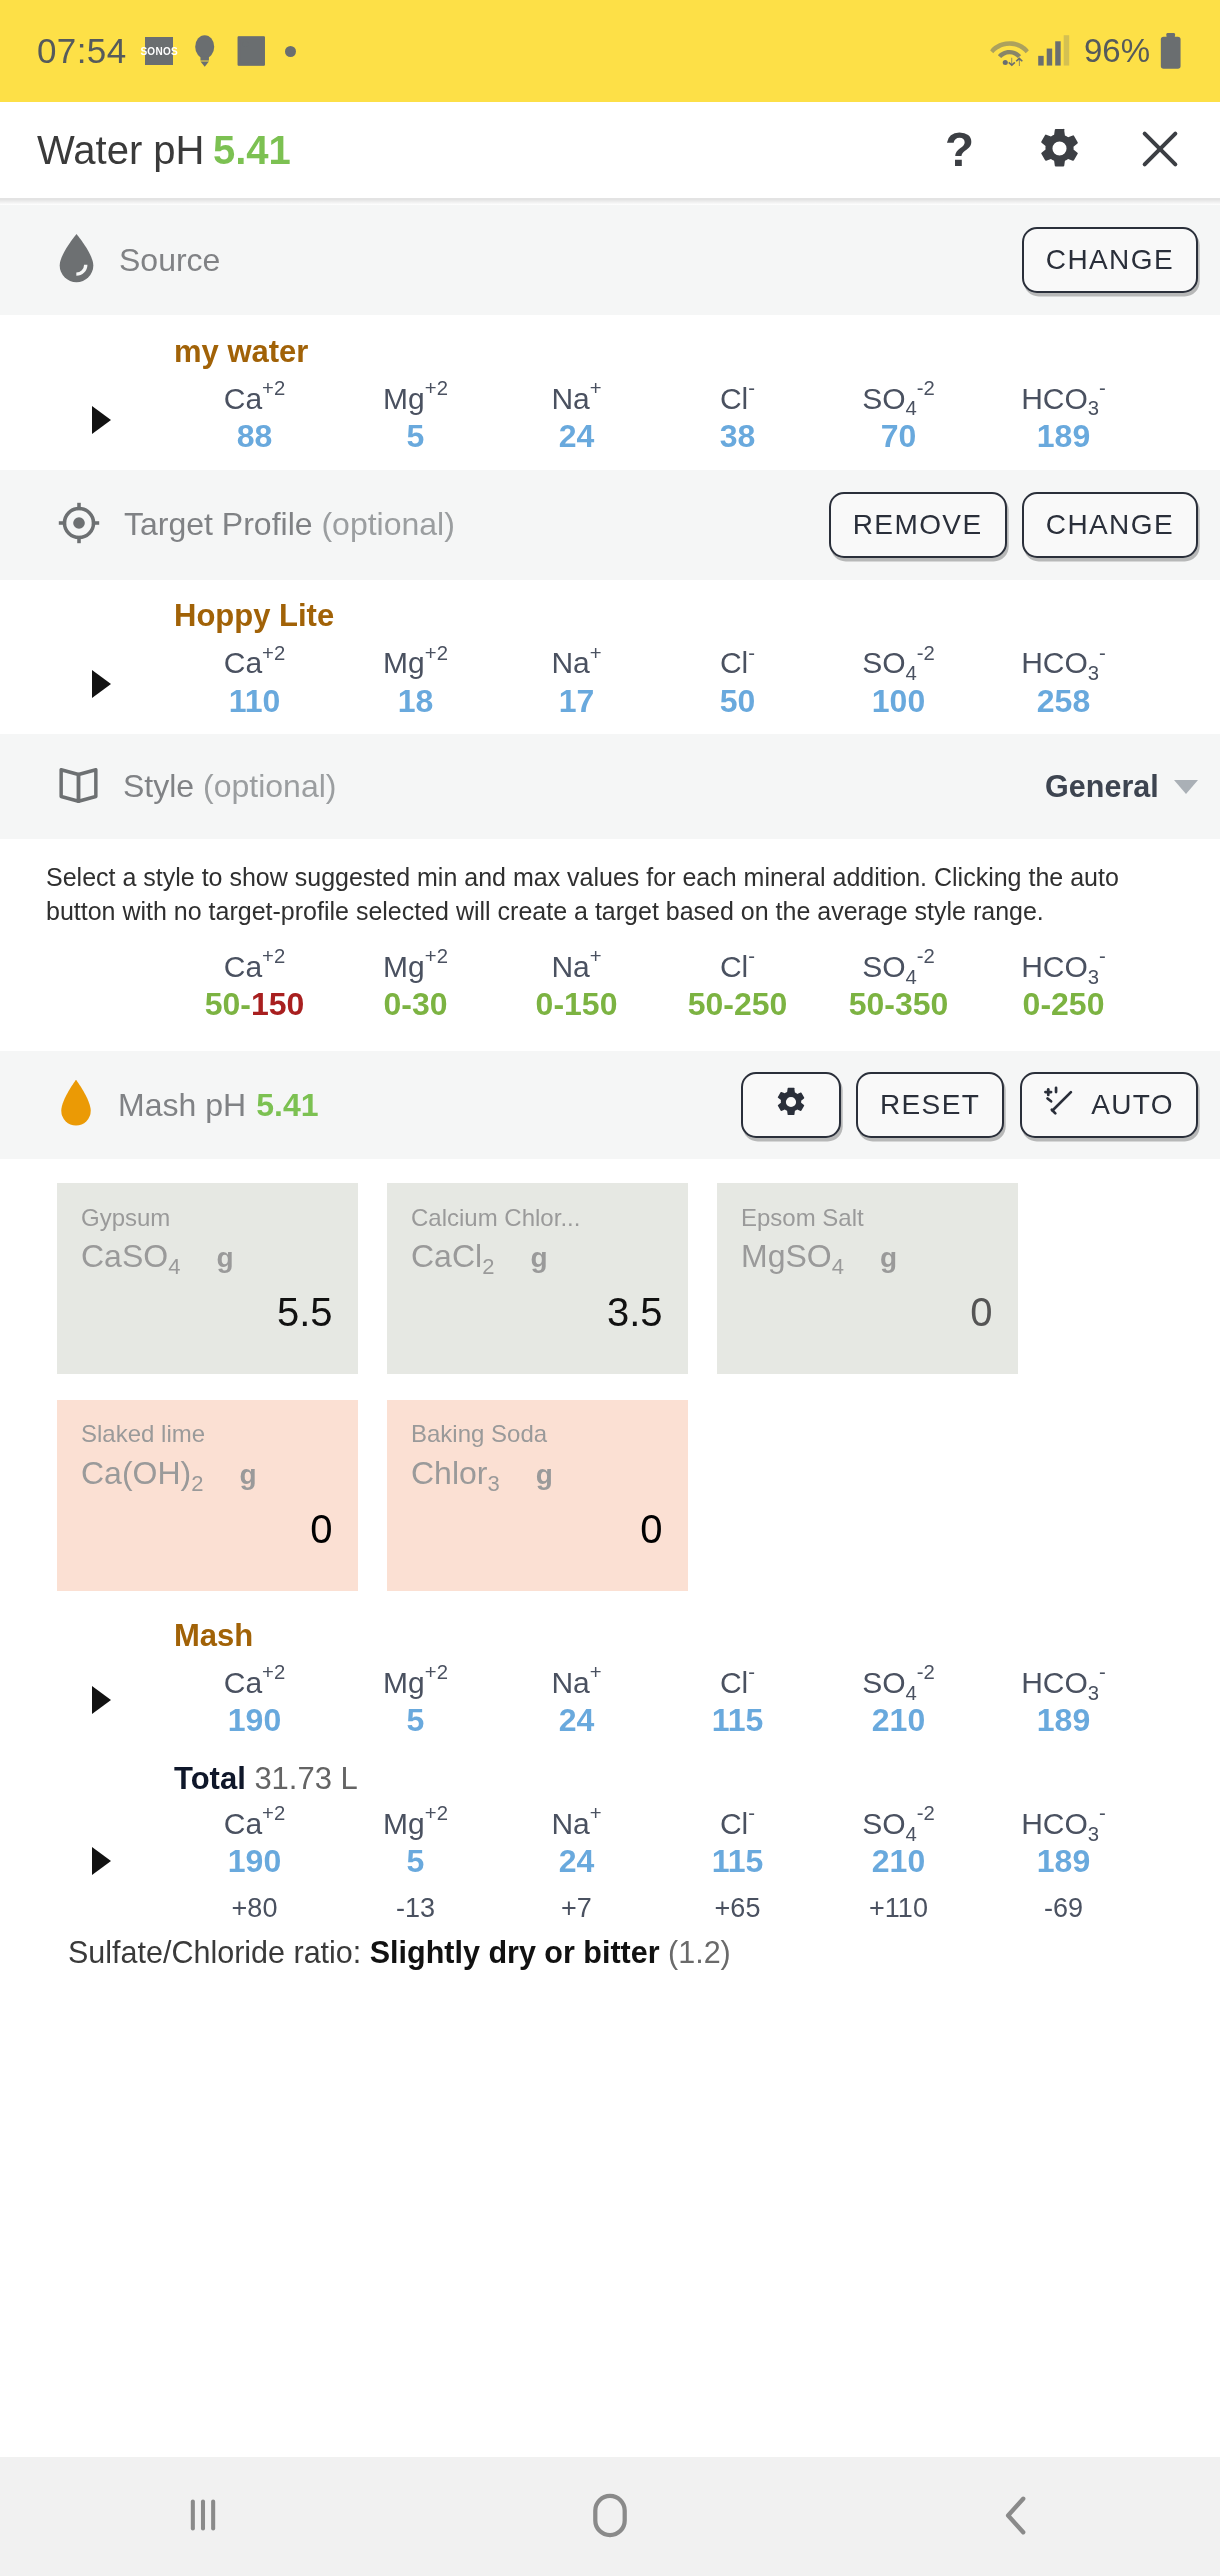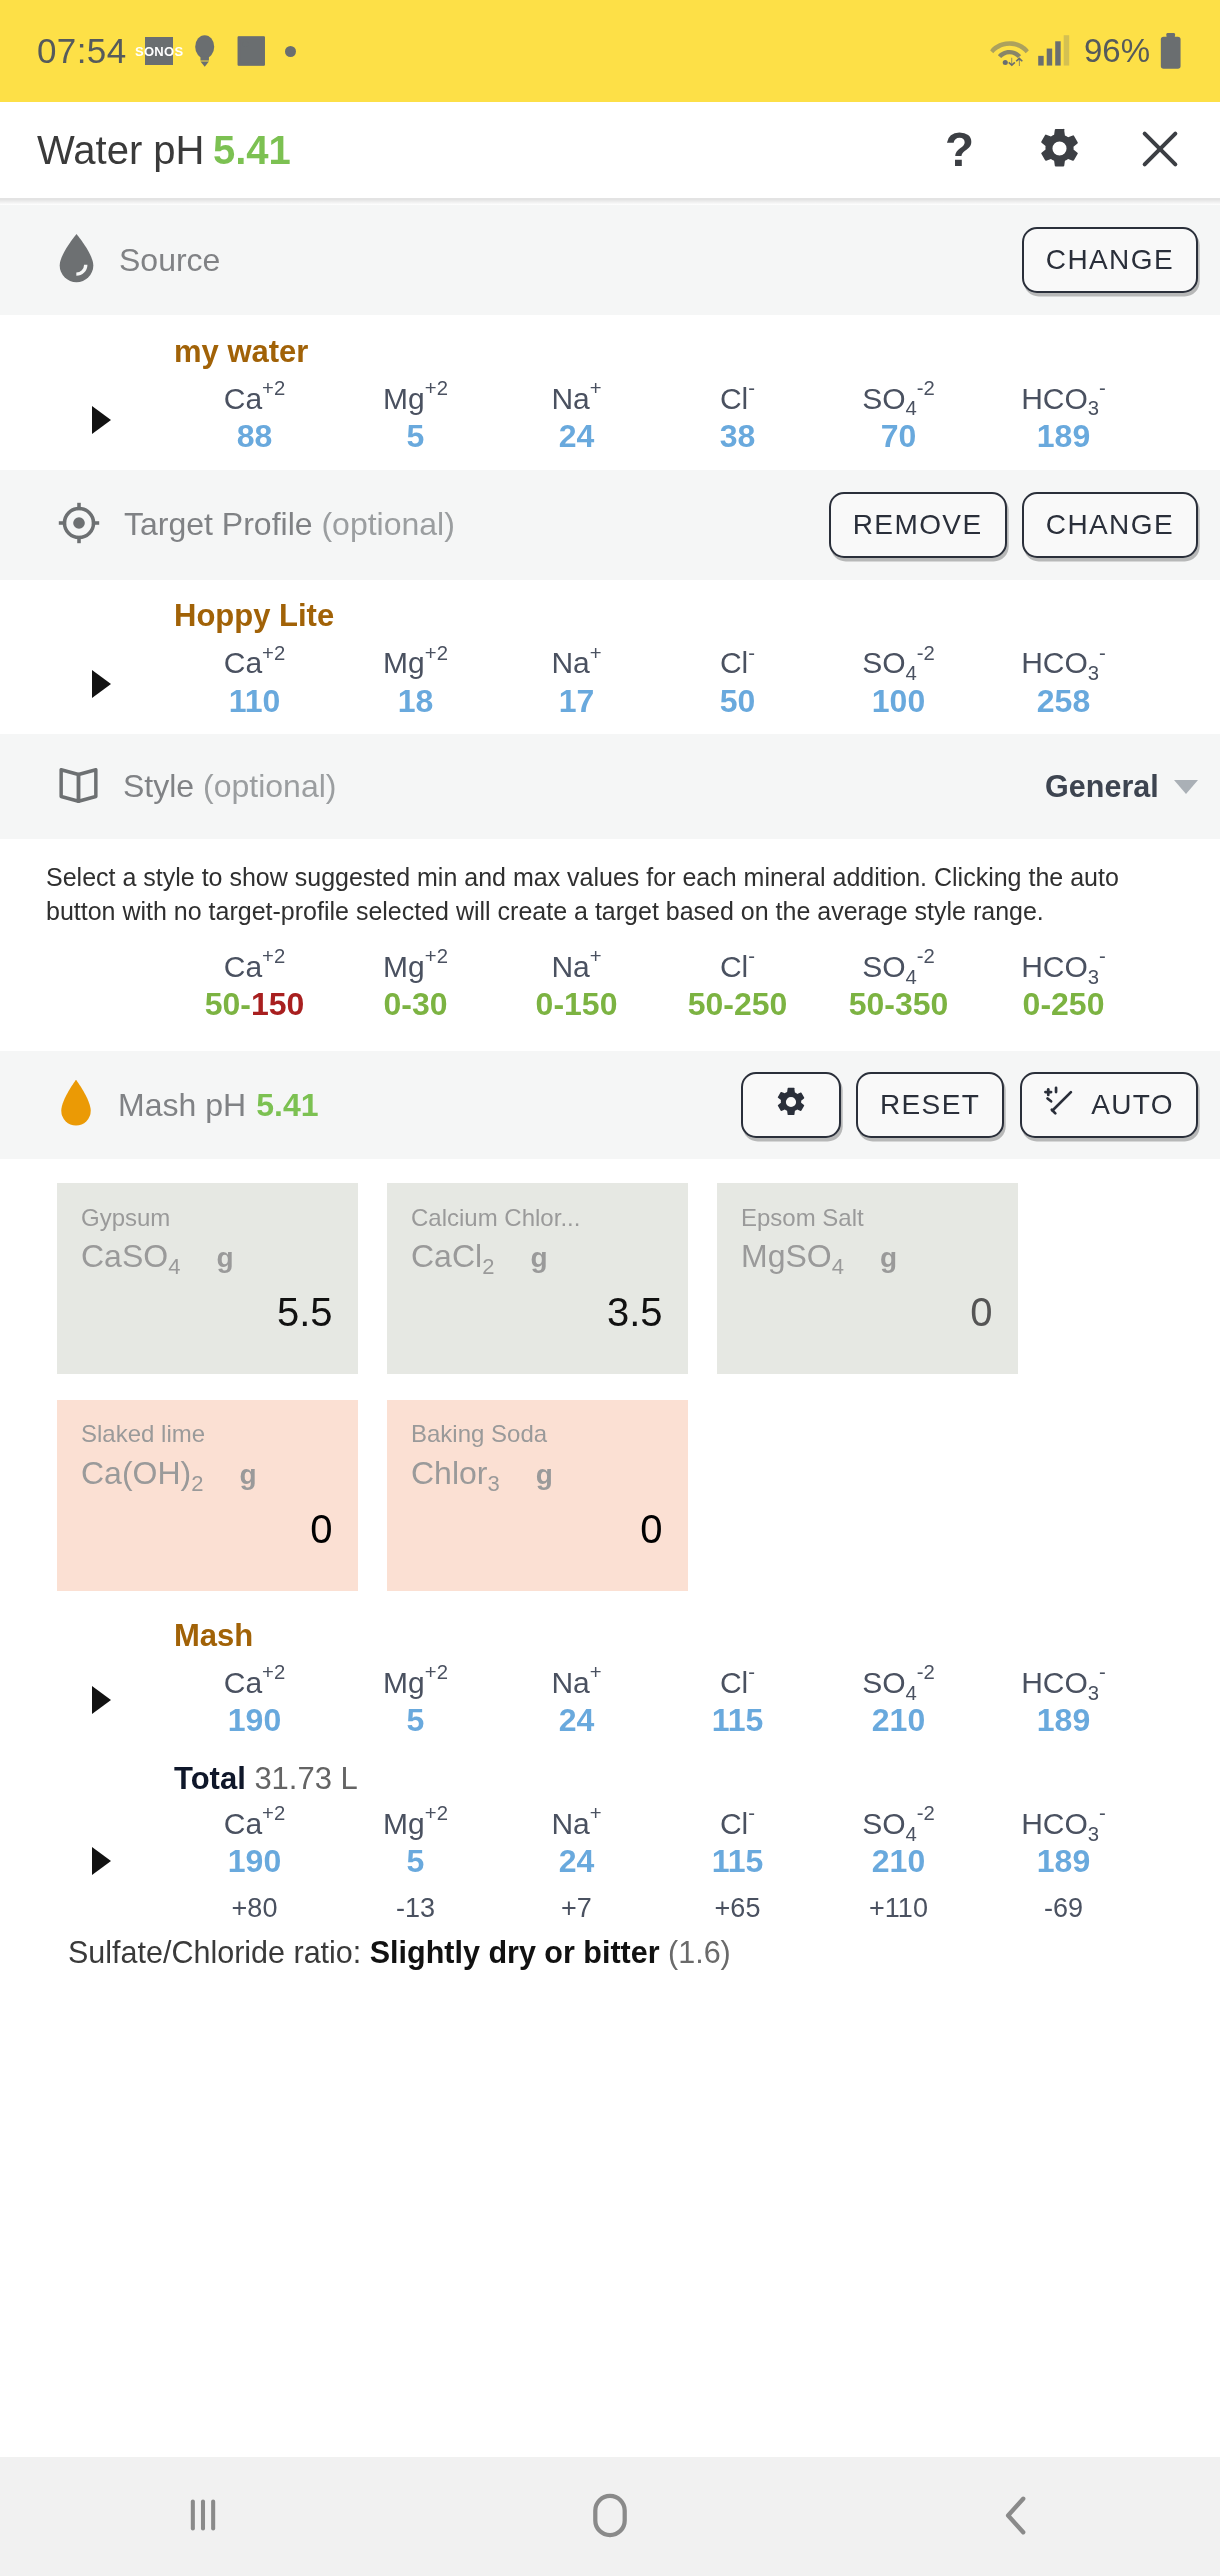--- a/index.html
+++ b/index.html
@@ -14,21 +14,21 @@
   .statusbar {
     height: 102px;
     display: flex; align-items: center;
     padding: 0 37px;
     background: #fde047;
   }
   .sb-left { display: flex; align-items: center; gap: 18.6px; }
   .sb-time { font-size: 35px; color: #555a5c; letter-spacing: 0.4px; }
   .sb-sonos {
     width: 28px; height: 28px; background: #6a6e70;
-    color: #fff; font-size: 13px; font-weight: bold;
+    color: #fff; font-size: 10px; font-weight: bold;
     display: flex; align-items: center; justify-content: center;
     letter-spacing: 0.3px;
   }
   .sb-icon { fill: #6a6e70; display: block; }
   .sb-dot { width: 11px; height: 11px; border-radius: 50%; background: #6a6e70; }
   .sb-right {
     position: absolute; right: 37px; top: 0; height: 102px;
     display: flex; align-items: center; gap: 7.6px;
   }
   .sb-batt-text { font-size: 33px; color: #555a5c; margin-left: 5.1px; }
@@ -619,21 +619,21 @@
     <div class="ion-col">
         <div class="ion-delta">+110</div>
       </div>
     <div class="ion-col w-hco">
         <div class="ion-delta">-69</div>
       </div>
   </div>
 </div>
 
 <div class="ratio-line">
-  <span>Sulfate/Chloride ratio: </span><b>Slightly dry or bitter</b><span class="muted"> (1.6)</span>
+  <span>Sulfate/Chloride ratio: </span><b>Slightly dry or bitter</b><span class="muted"> (1.2)</span>
 </div>
 
 <div class="navbar">
   <div class="nav-item">
     <span>
       <svg width="44" height="44" viewBox="0 0 26 26" stroke="#8a8a8a" stroke-width="2.4" stroke-linecap="round">
         <line x1="7" y1="5" x2="7" y2="21"></line>
         <line x1="13" y1="5" x2="13" y2="21"></line>
         <line x1="19" y1="5" x2="19" y2="21"></line>
       </svg>

